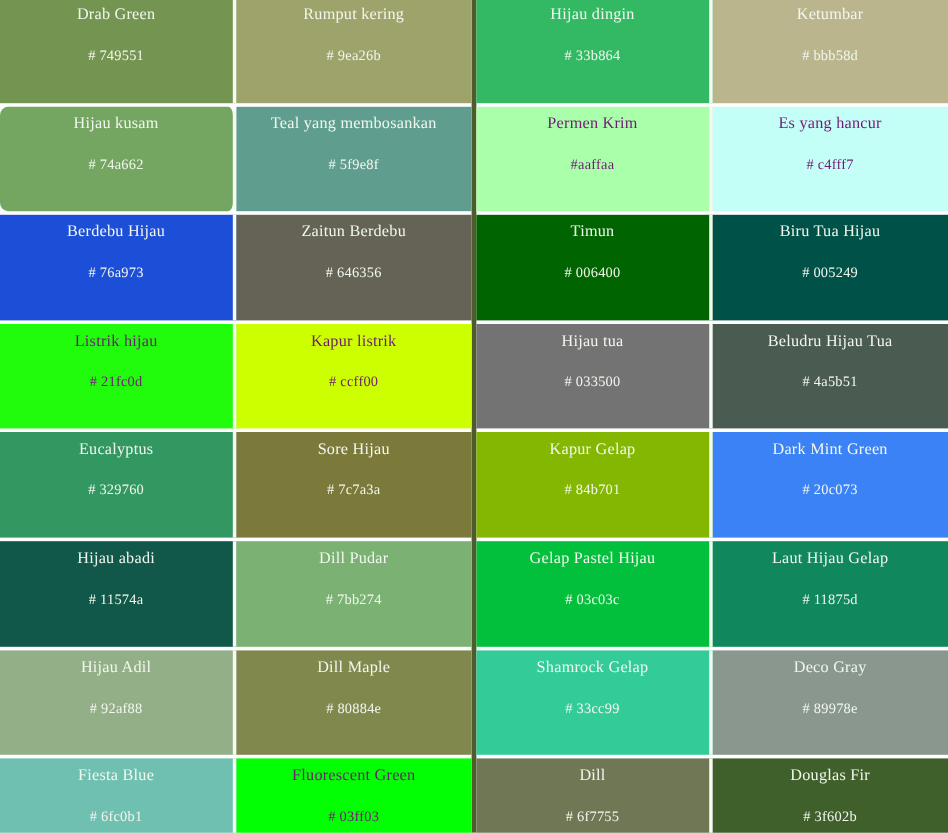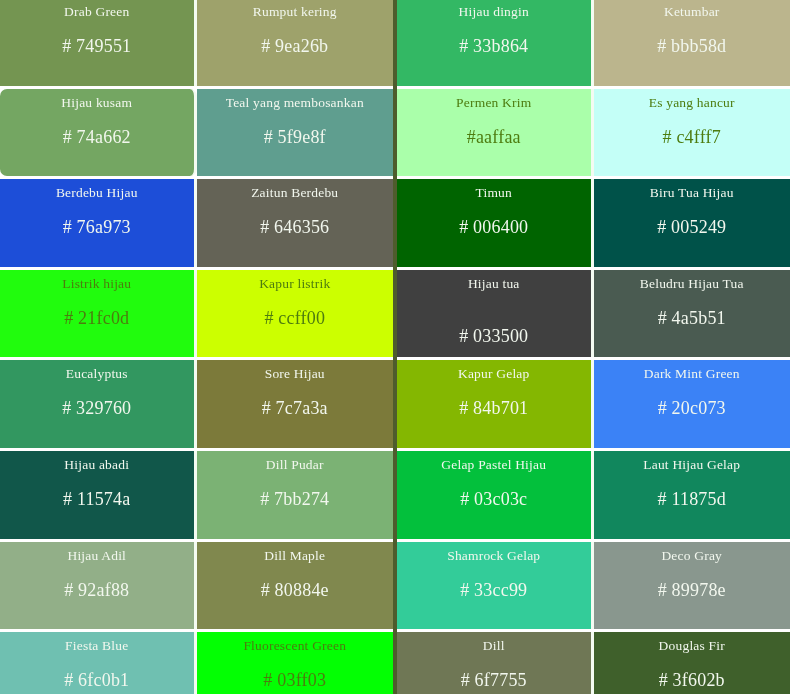--- a/index.html
+++ b/index.html
@@ -70,30 +70,30 @@
   .swatch-name {
     font-size: 13.5px;
     line-height: 16px;
     letter-spacing: 0.2px;
     text-align: center;
     white-space: nowrap;
     margin-top: 0px;
   }
 
   .swatch-hex {
-    font-size: 18px;
+    font-size: 12px;
     line-height: 16px;
     letter-spacing: 0.2px;
     text-align: left;
     white-space: nowrap;
     margin-top: 18px;
   }
 
   .text-light { color: #f2f7ee; font-family: Liberation Serif, serif; }
-  .text-dark  { color: #4d7c0f; }
+  .text-dark  { color: #701a75; }
 </style>
 </head>
 <body>
 
 <div id="page">
 
   <div class="palette-table palette-left">
       <div class="palette-row">
         <div class="swatch" style="background: rgb(116, 149, 81);">
           <div class="swatch-name text-light">Drab Green</div>
@@ -203,21 +203,21 @@
         <div class="swatch" style="background: rgb(0, 100, 0);">
           <div class="swatch-name text-light">Timun</div>
           <div class="swatch-hex text-light"># 006400</div>
         </div>
         <div class="swatch" style="background: rgb(0, 82, 73);">
           <div class="swatch-name text-light">Biru Tua Hijau</div>
           <div class="swatch-hex text-light"># 005249</div>
         </div>
       </div>
       <div class="palette-row">
-        <div class="swatch" style="background: #404040; gap: 18px;">
+        <div class="swatch" style="background: #737373;">
           <div class="swatch-name text-light">Hijau tua</div>
           <div class="swatch-hex text-light"># 033500</div>
         </div>
         <div class="swatch" style="background: rgb(74, 91, 81);">
           <div class="swatch-name text-light">Beludru Hijau Tua</div>
           <div class="swatch-hex text-light"># 4a5b51</div>
         </div>
       </div>
       <div class="palette-row">
         <div class="swatch" style="background: rgb(132, 183, 1);">

